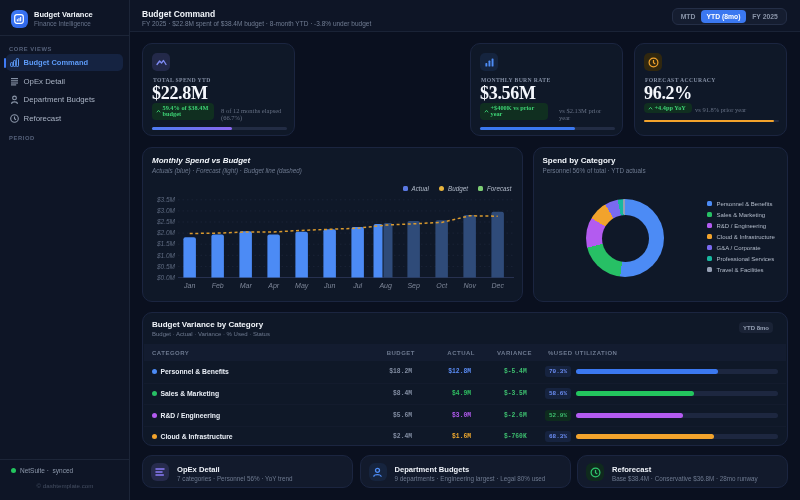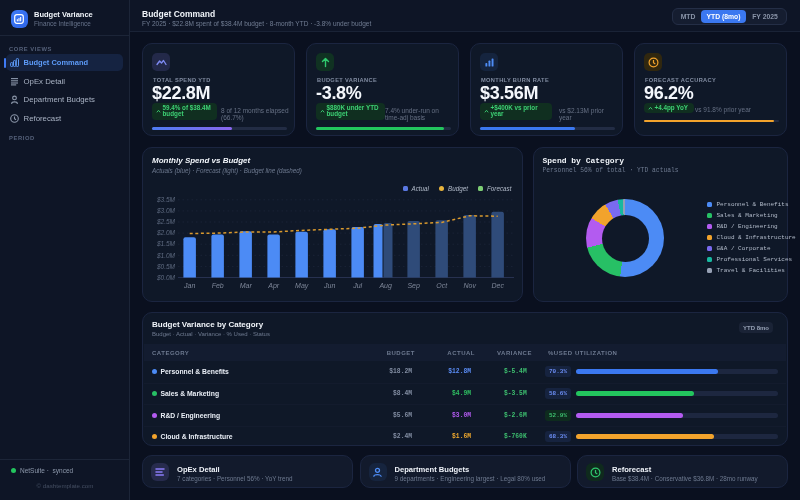--- a/index.html
+++ b/index.html
@@ -21,21 +21,21 @@
 
 
 #topbar { position:absolute; left:130px; top:0; width:670px; height:32px; background:#0e1526; border-bottom:1px solid #1a2336; }
 #topbar h1 { position:absolute; left:12px; top:8.5px; font-size:8.5px; color:#f1f5fa; }
 #topbar .sub { position:absolute; left:12px; top:19.5px; font-size:6.5px; color:#717d93; }
 #toggle { position:absolute; left:542px; top:7.5px; height:17px; background:#151d30; border:1px solid #242e46; border-radius:6px; display:flex; align-items:center; padding:0 2px; }
 .tbtn { font-size:6.8px; font-weight:bold; color:#8a94a8; text-align:center; line-height:13px; white-space:nowrap; }
 .tbtn.on { background:#3b78f0; color:#fff; border-radius:4px; }
 
 
-.kpi { top:43px; width:153px; height:93px; }
+.kpi { top:43px; width:153px; height:93px;font-family:Liberation Serif, serif; }
 .ktile { position:absolute; left:9px; top:9px; width:18px; height:18px; border-radius:5px; display:flex; align-items:center; justify-content:center; }
 .klabel { position:absolute; left:10px; top:32.5px; font-size:5.7px; font-weight:bold; letter-spacing:0.35px; color:#828da2; }
 .kval { position:absolute; left:9px; top:39px; font-size:18px; font-weight:bold; color:#f4f7fc; letter-spacing:-0.3px; }
 .kbadge { position:absolute; left:9px; top:58.5px; background:#102f20; border-radius:4px; color:#3dd174; font-size:6.3px; font-weight:bold; padding:2px 6px 2px 10.5px; line-height:6.9px; white-space:nowrap; }
 .kbadge .chev { position:absolute; left:4px; top:50%; margin-top:-2.2px; width:5px; height:4.5px; }
 .kside { position:absolute; font-size:6.5px; color:#667084; line-height:7.5px; }
 .kbar { position:absolute; left:9px; height:2.5px; width:135px; background:#222c44; border-radius:2px; }
 .kbar i { position:absolute; left:0; top:0; height:2.5px; border-radius:2px; display:block; }
 
 
@@ -134,36 +134,20 @@
   <div class="kval">$22.8M</div>
   <div class="kbadge"><svg class="chev" viewBox="0 0 6 5" fill="none">
           <path d="M1 3.8 L3 1.4 L5 3.8" stroke="#3dd174" stroke-width="1.1"></path>
         </svg>59.4% of $38.4M<br>budget</div>
   <div class="kside" style="left:78px;top:62.5px;width:70px;">8 of 12 months elapsed (66.7%)</div>
   <div class="kbar" style="top:83px;">
         <i style="width:59.4%;background:linear-gradient(90deg,#4e7cf3,#8a66f0);"></i>
       </div>
 </div>
 
-<div class="card kpi" style="left:306px;">
-  <div class="ktile" style="background:#103222;">
-    <svg width="11" height="11" viewBox="0 0 11 11" fill="none" stroke="#2fca6e" stroke-width="1.4" stroke-linecap="round" stroke-linejoin="round">
-          <path d="M5.5 9.5 V1.8 M2.5 4.6 L5.5 1.5 L8.5 4.6"></path>
-        </svg>
-  </div>
-  <div class="klabel">BUDGET VARIANCE</div>
-  <div class="kval">-3.8%</div>
-  <div class="kbadge"><svg class="chev" viewBox="0 0 6 5" fill="none">
-          <path d="M1 3.8 L3 1.4 L5 3.8" stroke="#3dd174" stroke-width="1.1"></path>
-        </svg>$880K under YTD<br>budget</div>
-  <div class="kside" style="left:78px;top:62.5px;width:70px;">7.4% under-run on time-adj basis</div>
-  <div class="kbar" style="top:83px;">
-        <i style="width:95%;background:#23c55e;"></i>
-      </div>
-</div>
 
 <div class="card kpi" style="left:470px;">
   <div class="ktile" style="background:#15243e;">
     <svg width="11" height="11" viewBox="0 0 11 11">
           <rect x="1.4" y="6" width="1.9" height="3.6" rx="0.7" fill="#4e8cf5"></rect>
           <rect x="4.5" y="3.6" width="1.9" height="6" rx="0.7" fill="#4e8cf5"></rect>
           <rect x="7.6" y="1.4" width="1.9" height="8.2" rx="0.7" fill="#4e8cf5"></rect>
         </svg>
   </div>
   <div class="klabel">MONTHLY BURN RATE</div>
@@ -257,21 +241,21 @@
           <text x="214.7" y="139.5">Jul</text>
           <text x="242.7" y="139.5">Aug</text>
           <text x="270.7" y="139.5">Sep</text>
           <text x="298.7" y="139.5">Oct</text>
           <text x="326.7" y="139.5">Nov</text>
           <text x="354.7" y="139.5">Dec</text>
     </g>
   </svg>
 </div>
 
-<div class="card" style="left:532.5px;top:146.5px;width:255.5px;height:155.5px;font-family:Liberation Mono, monospace;">
+<div class="card" style="left:532.5px;top:146.5px;width:255.5px;height:155.5px;">
   <div class="ctitle">Spend by Category</div>
   <div class="csub">Personnel 56% of total · YTD actuals</div>
   <div class="abs" style="left:52.5px;top:51.5px;width:78px;height:78px;border-radius:50%;background:conic-gradient(#4c8bf5 0 52%, #27c065 0 71%, #b35bf0 0 83.5%, #f2a32c 0 91.5%, #7a6af0 0 97%, #18b8a0 0 99%, #96a0b4 0 100%);"></div>
   <div class="abs" style="left:68px;top:67px;width:47px;height:47px;border-radius:50%;background:#0f1828;"></div>
   <div class="dleg" style="top:53px;"><i style="background:#4c8bf5;"></i>Personnel &amp; Benefits</div>
   <div class="dleg" style="top:64px;"><i style="background:#27c065;"></i>Sales &amp; Marketing</div>
   <div class="dleg" style="top:75px;"><i style="background:#b35bf0;"></i>R&amp;D / Engineering</div>
   <div class="dleg" style="top:86px;"><i style="background:#f2a32c;"></i>Cloud &amp; Infrastructure</div>
   <div class="dleg" style="top:97px;"><i style="background:#7a6af0;"></i>G&amp;A / Corporate</div>
   <div class="dleg" style="top:108px;"><i style="background:#18b8a0;"></i>Professional Services</div>

